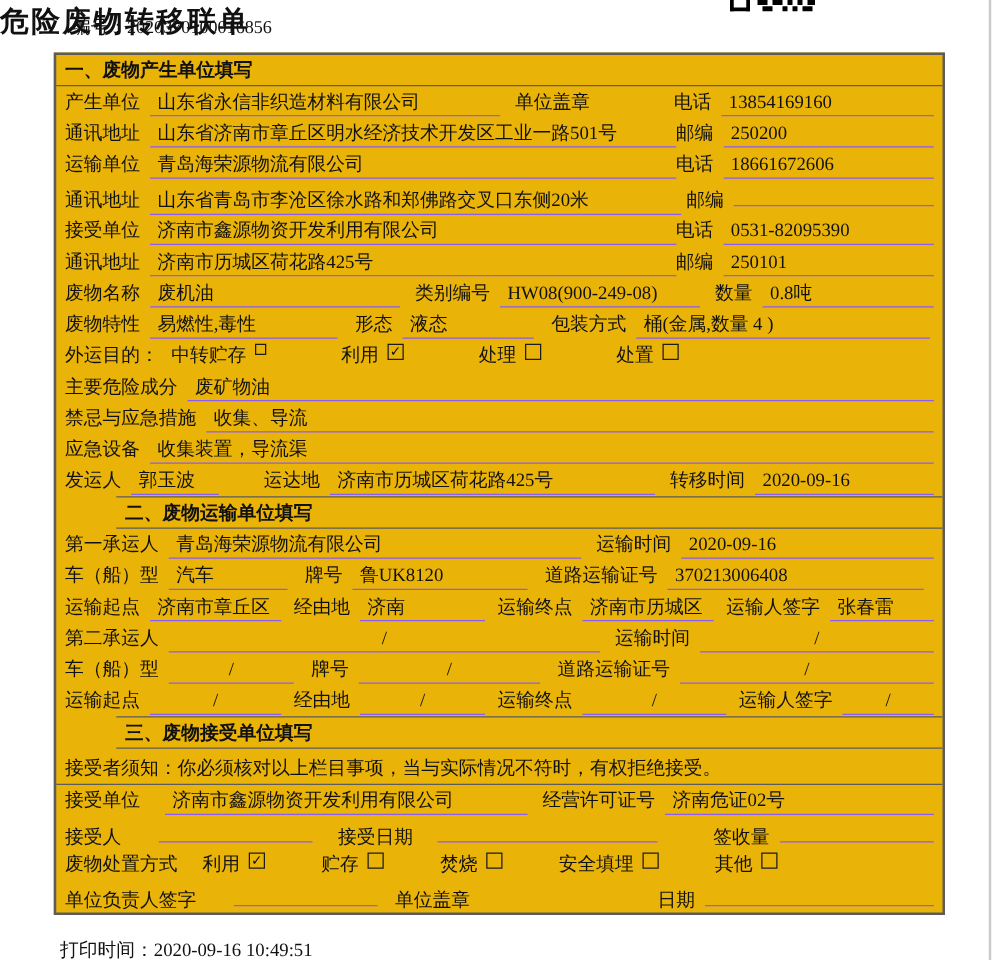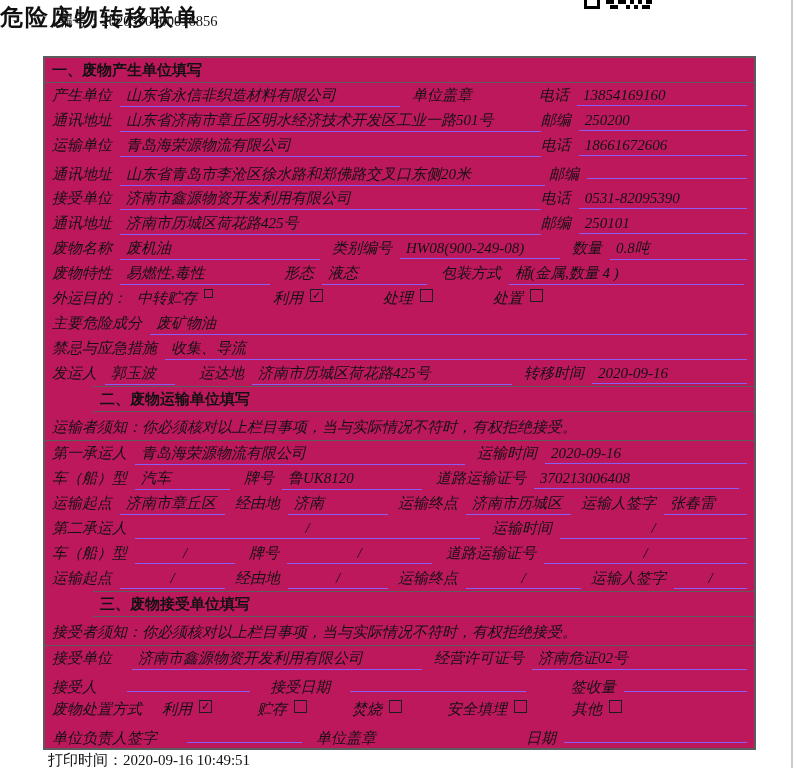--- a/index.html
+++ b/index.html
@@ -8,38 +8,38 @@
   body { position:relative; }
 
   .page-edge { position:absolute; left:791px; top:0; width:2px; height:768px; background:#cbcbcb; }
   .qr-frag { position:absolute; left:584px; top:0; width:68px; height:10px; }
 
   .doc-header { position:absolute; left:0; top:0; width:796px; height:40px; }
   .serial { position:absolute; left:58px; top:12px; font-size:14.5px; white-space:nowrap; }
   .doc-title { position:absolute; left:0; top:2px; width:100%; text-align:left;
     font-family:"Liberation Sans", sans-serif; font-weight:bold; font-size:23px; letter-spacing:2px; }
 
-  .form { position:absolute; left:43px; top:56px; width:713px; border:2px solid #5c5c5c; background:#be185d; }
+  .form { position:absolute; left:43px; top:42px; width:713px; border:2px solid #5c5c5c; background:#eab308; }
 
   .sec-head { font-family:"Liberation Sans", sans-serif; font-weight:bold; font-size:15px;
     padding:3px 7px 2px; border-bottom:1px solid #5c5c5c; min-height:22px; }
   .sec2 .sec-head, .sec3 .sec-head { border-top:1px solid #5c5c5c;margin-left:48px; }
 
-  .row { display:flex; align-items:baseline; min-height:25px; padding:3px 7px 0; white-space:nowrap;font-style:italic; }
+  .row { display:flex; align-items:baseline; min-height:25px; padding:3px 7px 0; white-space:nowrap; }
   .notice-row { border-bottom:1px solid #5c5c5c; min-height:29px; align-items:center; }
 
   .lbl { flex:0 0 auto; }
   .u { display:inline-block; border-bottom:1px solid #8b5cf6; padding:0 3px 1px 6px;
        margin-left:8px; min-height:18px; overflow:visible; }
   .u.ctr { text-align:center; padding-left:3px; }
   .fx { flex:1 1 auto; }
   .rt { margin-left:auto; }  
 
   .ml10{margin-left:10px}.ml12{margin-left:12px}.ml14{margin-left:14px}
-  .ml20{margin-left:20px}.ml24{margin-left:24px}.ml30{margin-left:30px}
+  .ml20{margin-left:20px}.ml24{margin-left:36px}.ml30{margin-left:30px}
   .ml45{margin-left:45px}.ml60{margin-left:60px}.ml150{margin-left:150px}
 
   .w70{width:70px}.w95{width:95px}.w100{width:100px}.w105{width:105px}
   .w115{width:115px}.w130{width:130px}.w140{width:140px}.w145{width:145px}.w150{width:150px}
   .w160{width:160px}.w170{width:170px}.w185{width:185px}.w200{width:200px}.w205{width:205px}
   .w235{width:235px}.w260{width:260px}.w280{width:280px}.w290{width:290px}.w330{width:330px}
   .w345{width:345px}.w425{width:425px}
 
   .cb { display:inline-block; width:13px; height:13px; border:1px solid #1d1d1d; margin-left:7px;
         font-family:"DejaVu Sans", sans-serif; font-size:11px; line-height:12px;
@@ -163,37 +163,38 @@
     <div class="row">
       <span class="lbl">主要危险成分</span>
       <span class="u fx">废矿物油</span>
     </div>
 
     <div class="row">
       <span class="lbl">禁忌与应急措施</span>
       <span class="u fx">收集、导流</span>
     </div>
 
+    <div class="row">
+      <span class="lbl">应急设备</span>
+      <span class="u fx">收集装置，导流渠</span>
+    </div>
 
     <div class="row">
       <span class="lbl">发运人</span>
       <span class="u w70">郭玉波</span>
       <span class="lbl ml24">运达地</span>
       <span class="u w260">济南市历城区荷花路425号</span>
       <span class="lbl ml12">转移时间</span>
       <span class="u fx">2020-09-16</span>
     </div>
   </div>
 
   <div class="sec2">
     <div class="sec-head">二、废物运输单位填写</div>
 
-    <div class="row notice-row">
-      <span>运输者须知：你必须核对以上栏目事项，当与实际情况不符时，有权拒绝接受。</span>
-    </div>
 
     <div class="row">
       <span class="lbl">第一承运人</span>
       <span class="u w330">青岛海荣源物流有限公司</span>
       <span class="lbl ml12">运输时间</span>
       <span class="u fx">2020-09-16</span>
     </div>
 
     <div class="row">
       <span class="lbl">车（船）型</span>

